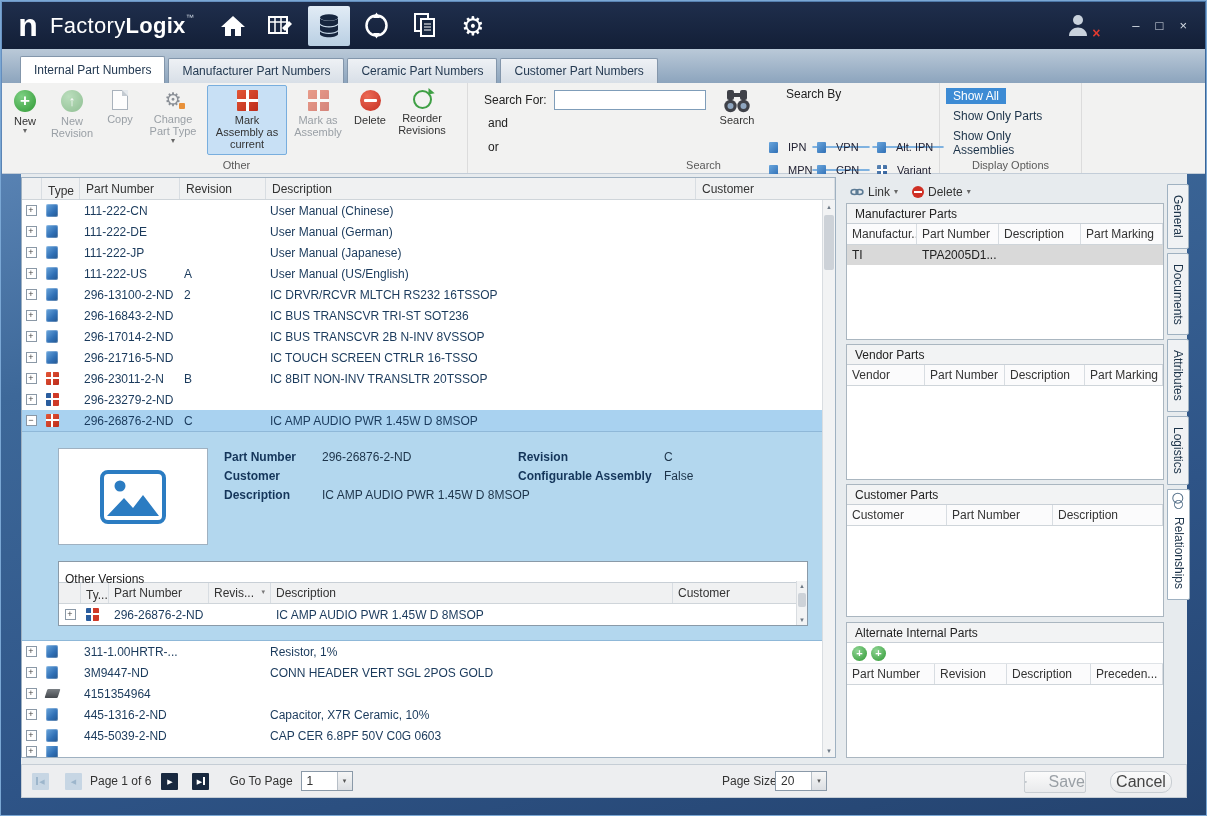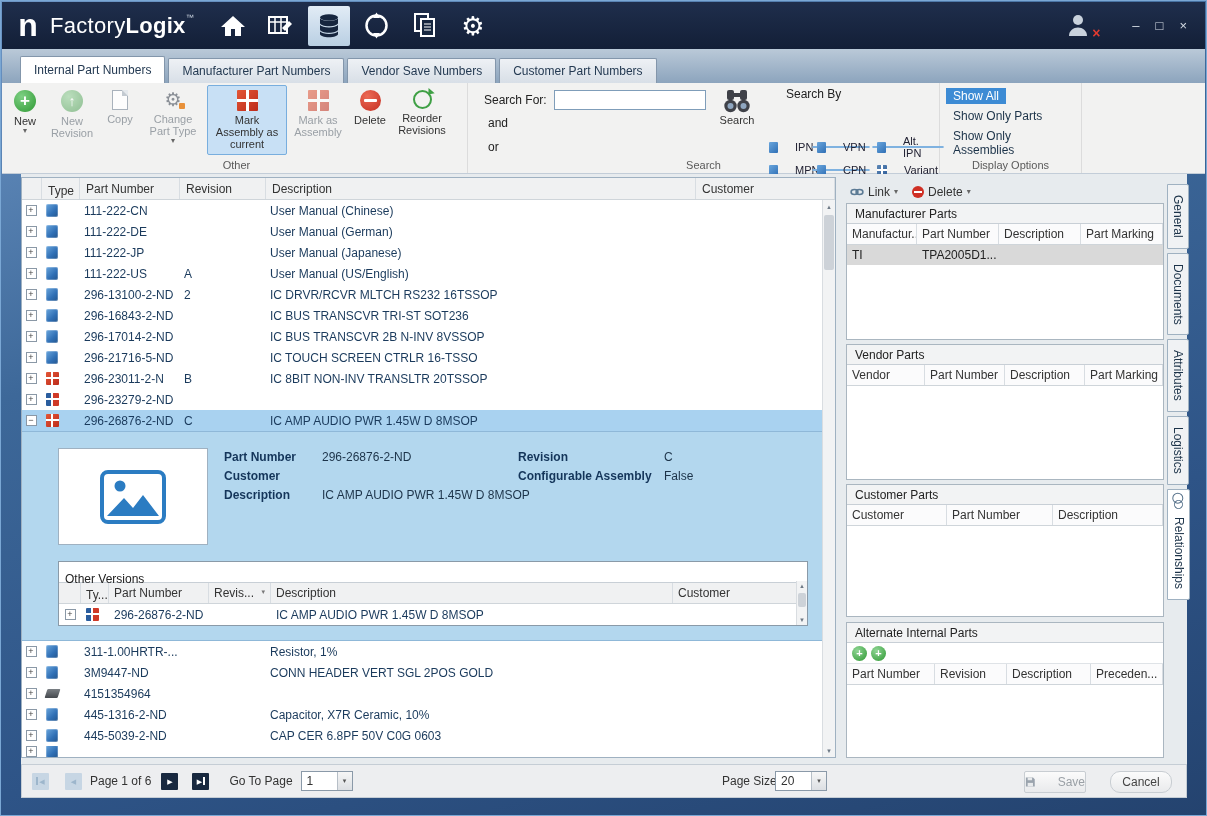--- a/index.html
+++ b/index.html
@@ -85,21 +85,21 @@
   .sf-label { position:absolute; left:16px; top:10px; color:#222; }
   .sf-input { position:absolute; left:86px; top:7px; width:152px; height:20px; border:1px solid #7f9db9;
     background:#fff; font:12px "Liberation Sans", sans-serif; padding:0 4px; }
   .and-label { position:absolute; left:20px; top:33px; color:#222; }
   .or-label  { position:absolute; left:20px; top:57px; color:#222; }
   .search-btn { position:absolute; left:246px; top:5px; width:46px; display:flex; flex-direction:column;
     align-items:center; color:#333; font-size:11px; }
   .searchby { position:absolute; left:296px; top:4px; }
   .searchby-label { color:#222; margin:0 0 3px 22px; }
   #filter-grid { display:grid; grid-template-columns:46px 58px 72px; grid-auto-rows:21px; gap:2px; }
-  .filter-btn { display:flex; align-items:center; gap:17px; padding:0 4px; font-size:11px; color:#223;
+  .filter-btn { display:flex; align-items:center; gap:10px; padding:0 4px; font-size:11px; color:#223;
     border:1px solid transparent; border-radius:2px;margin-top:42px; }
   .filter-btn.active { background:#cfe5f7; border-color:#7fb2e0; }
   .f-doc { width:9px; height:11px; background:linear-gradient(135deg,#6aa6dd,#2f6fb5); border-radius:1px; flex:none; }
   .f-grid { width:10px; height:10px; flex:none; border-radius:1px;
     background:
       linear-gradient(to right, transparent 4px, #fff 4px, #fff 6px, transparent 6px),
       linear-gradient(to bottom, transparent 4px, #fff 4px, #fff 6px, transparent 6px),
       linear-gradient(135deg,#5d87b5,#31609c); }
   #group-display .opts { position:absolute; left:6px; top:5px; display:flex; flex-direction:column;
     align-items:flex-start; gap:4px; }
@@ -222,21 +222,21 @@
   .pg-text { margin-right:10px; }
   .goto-label { margin-left:20px; margin-right:8px; }
   .select { width:52px; height:20px; background:#fff; border:1px solid #8a99a8; display:inline-flex;
     align-items:center; }
   .sel-val { flex:1; padding-left:5px; }
   .sel-btn { width:15px; height:100%; background:linear-gradient(#f6f6f6,#dcdfe3); border-left:1px solid #b7bfc7;
     font-size:7px; color:#555; display:flex; align-items:center; justify-content:center; }
   .pagesize-label { position:absolute; left:700px; }
   .pagesize-select { position:absolute; left:753px; }
   .btn { position:absolute; top:6px; height:22px; display:inline-flex; align-items:center; justify-content:center;
-    gap:22px; background:linear-gradient(#fbfbfb,#e9eaec); border:1px solid #c8cdd2; border-radius:2px; font-size:12px; }
+    gap:22px; background:linear-gradient(#fbfbfb,#e9eaec); border:1px solid #c8cdd2; border-radius:2px; font-size:16px; }
   .btn.save { right:100px; width:62px; color:#9aa0a6; }
   .btn.cancel { right:14px; width:62px; color:#444;border-radius:10px; }
 </style>
 </head>
 <body>
 
 <div class="window">
 
   <div class="titlebar">
     <div class="logo">n</div>
@@ -292,21 +292,21 @@
       </div>
       <span class="wc">–</span>
       <span class="wc">□</span>
       <span class="wc">×</span>
     </div>
   </div>
 
   <div class="tabstrip" id="tabstrip">
       <div class="tab active">Internal Part Numbers</div>
       <div class="tab">Manufacturer Part Numbers</div>
-      <div class="tab">Vendor Save Numbers</div>
+      <div class="tab">Ceramic Part Numbers</div>
       <div class="tab">Customer Part Numbers</div>
     </div>
 
   <div class="ribbon">
     <div class="rb-group" id="group-basics">
       <div class="rb-row">
         <div class="rb-btn w-new">
           <span class="rbi new-icon"></span>
           <span class="rb-label">New</span>
           <span class="caret">▾</span>

